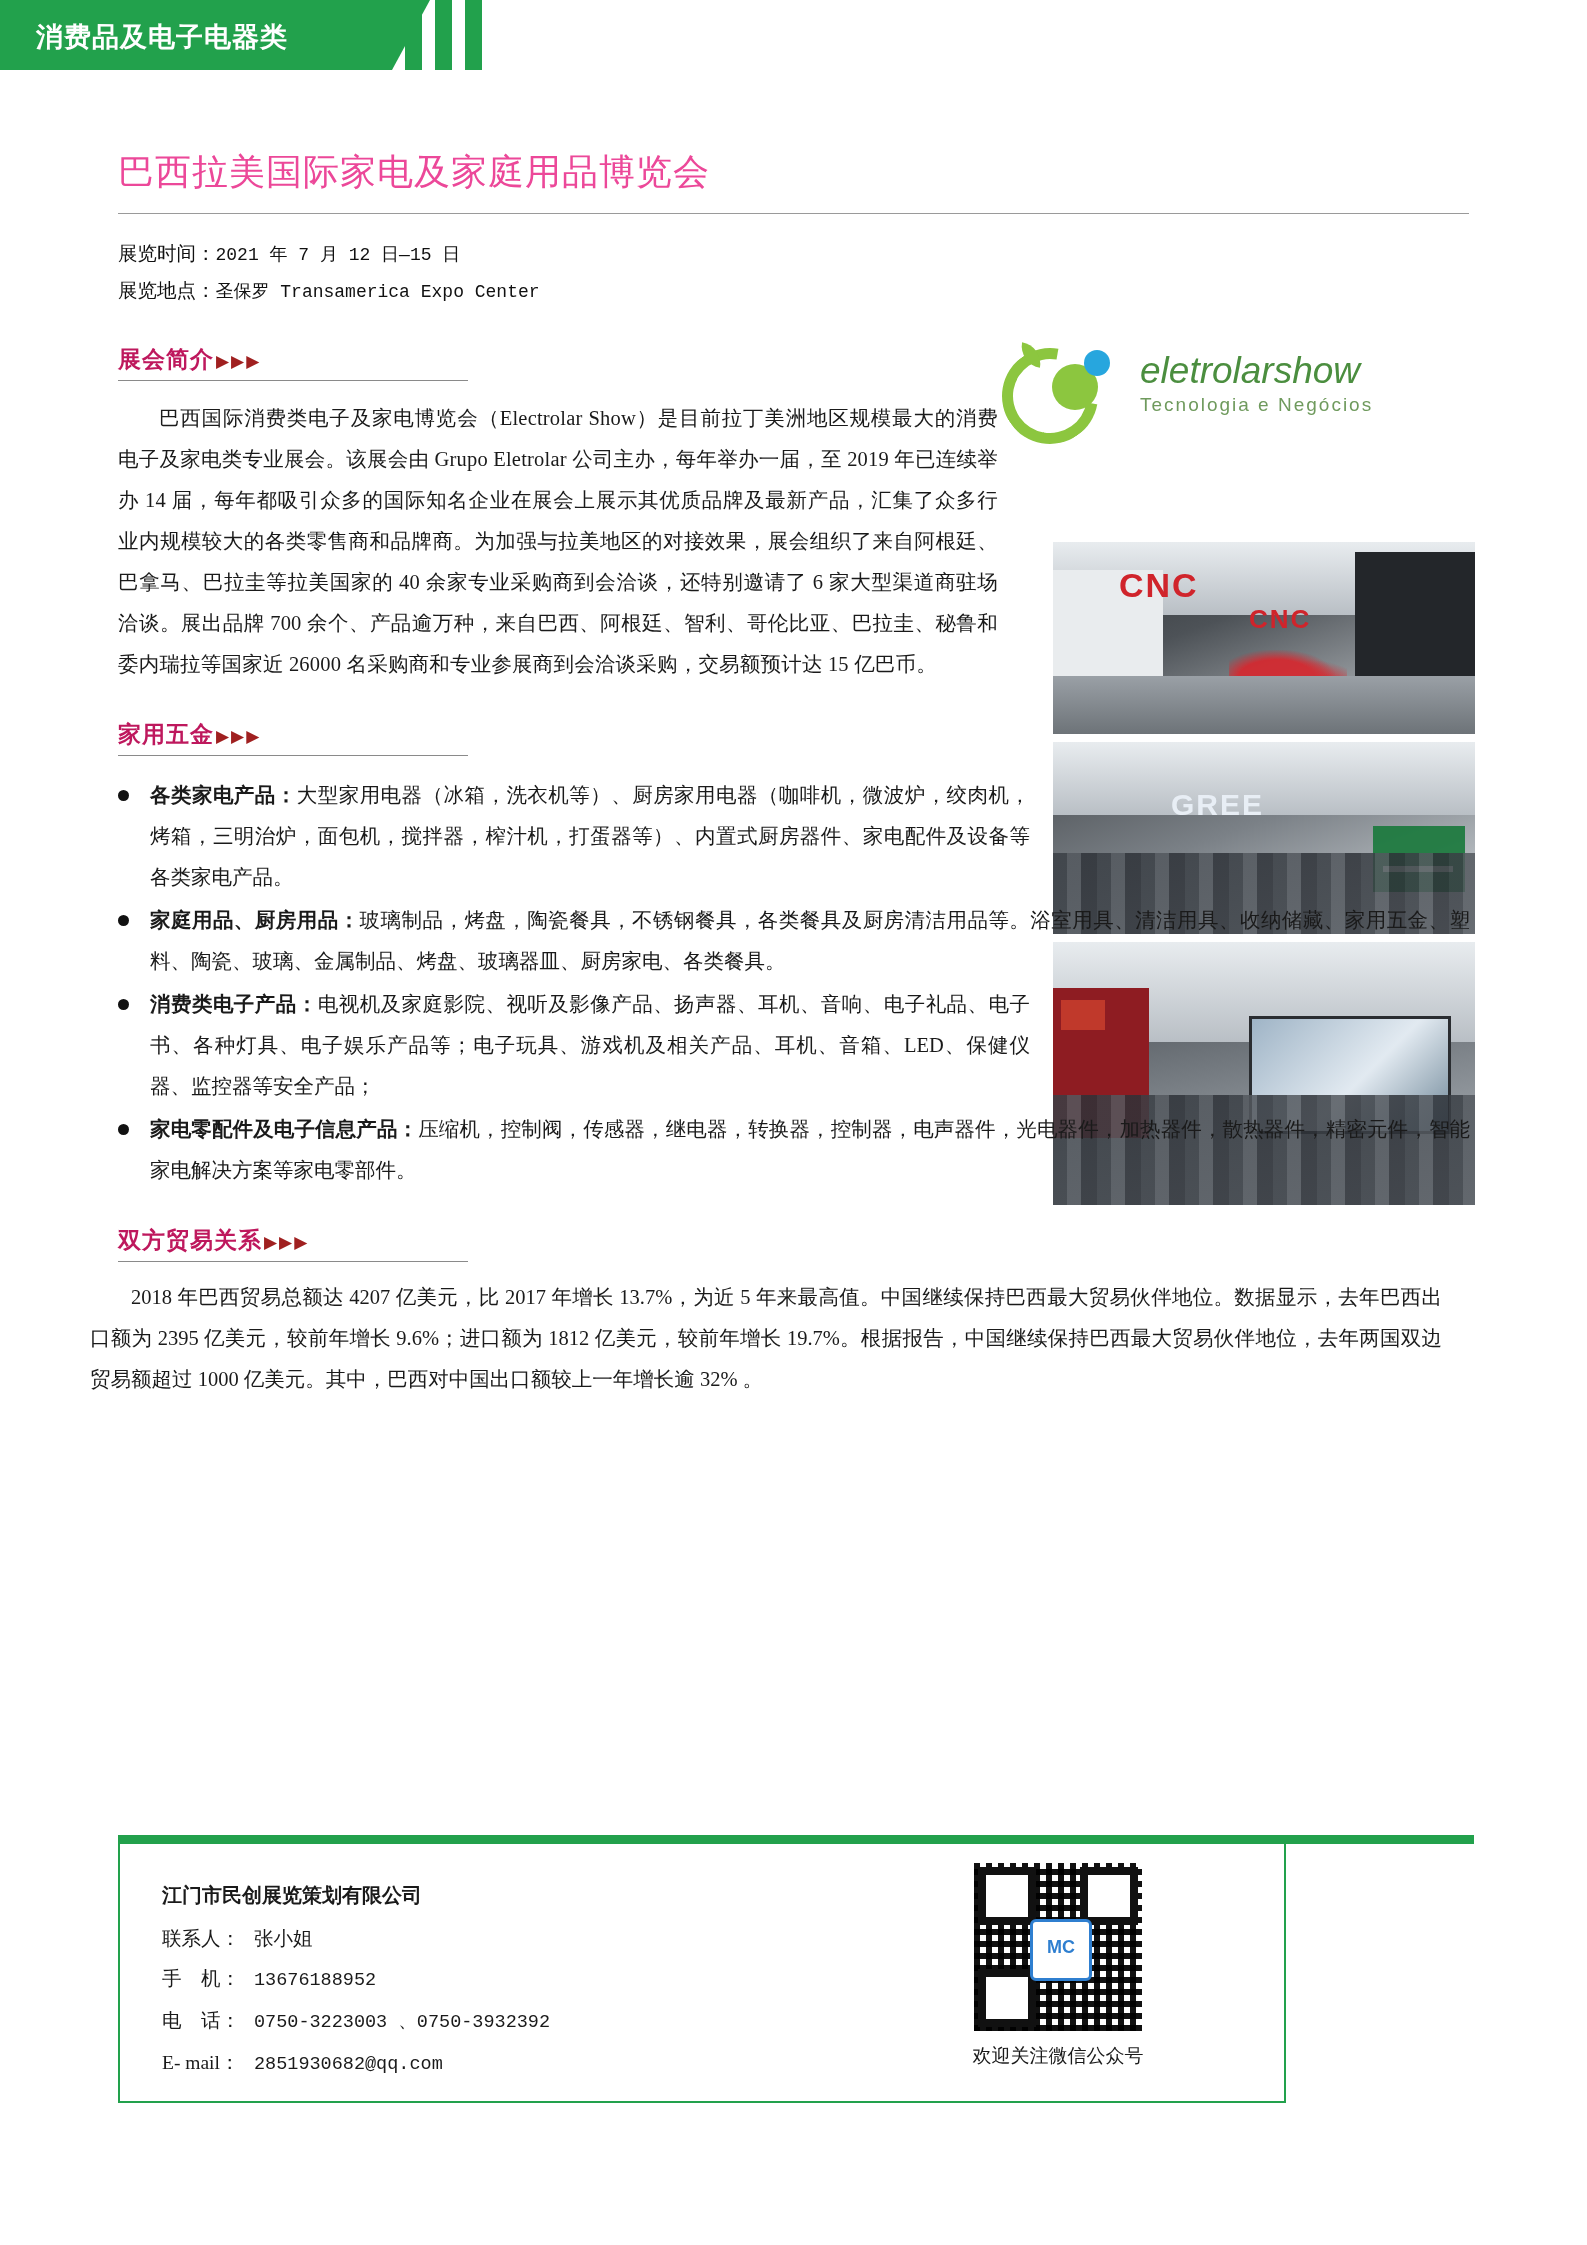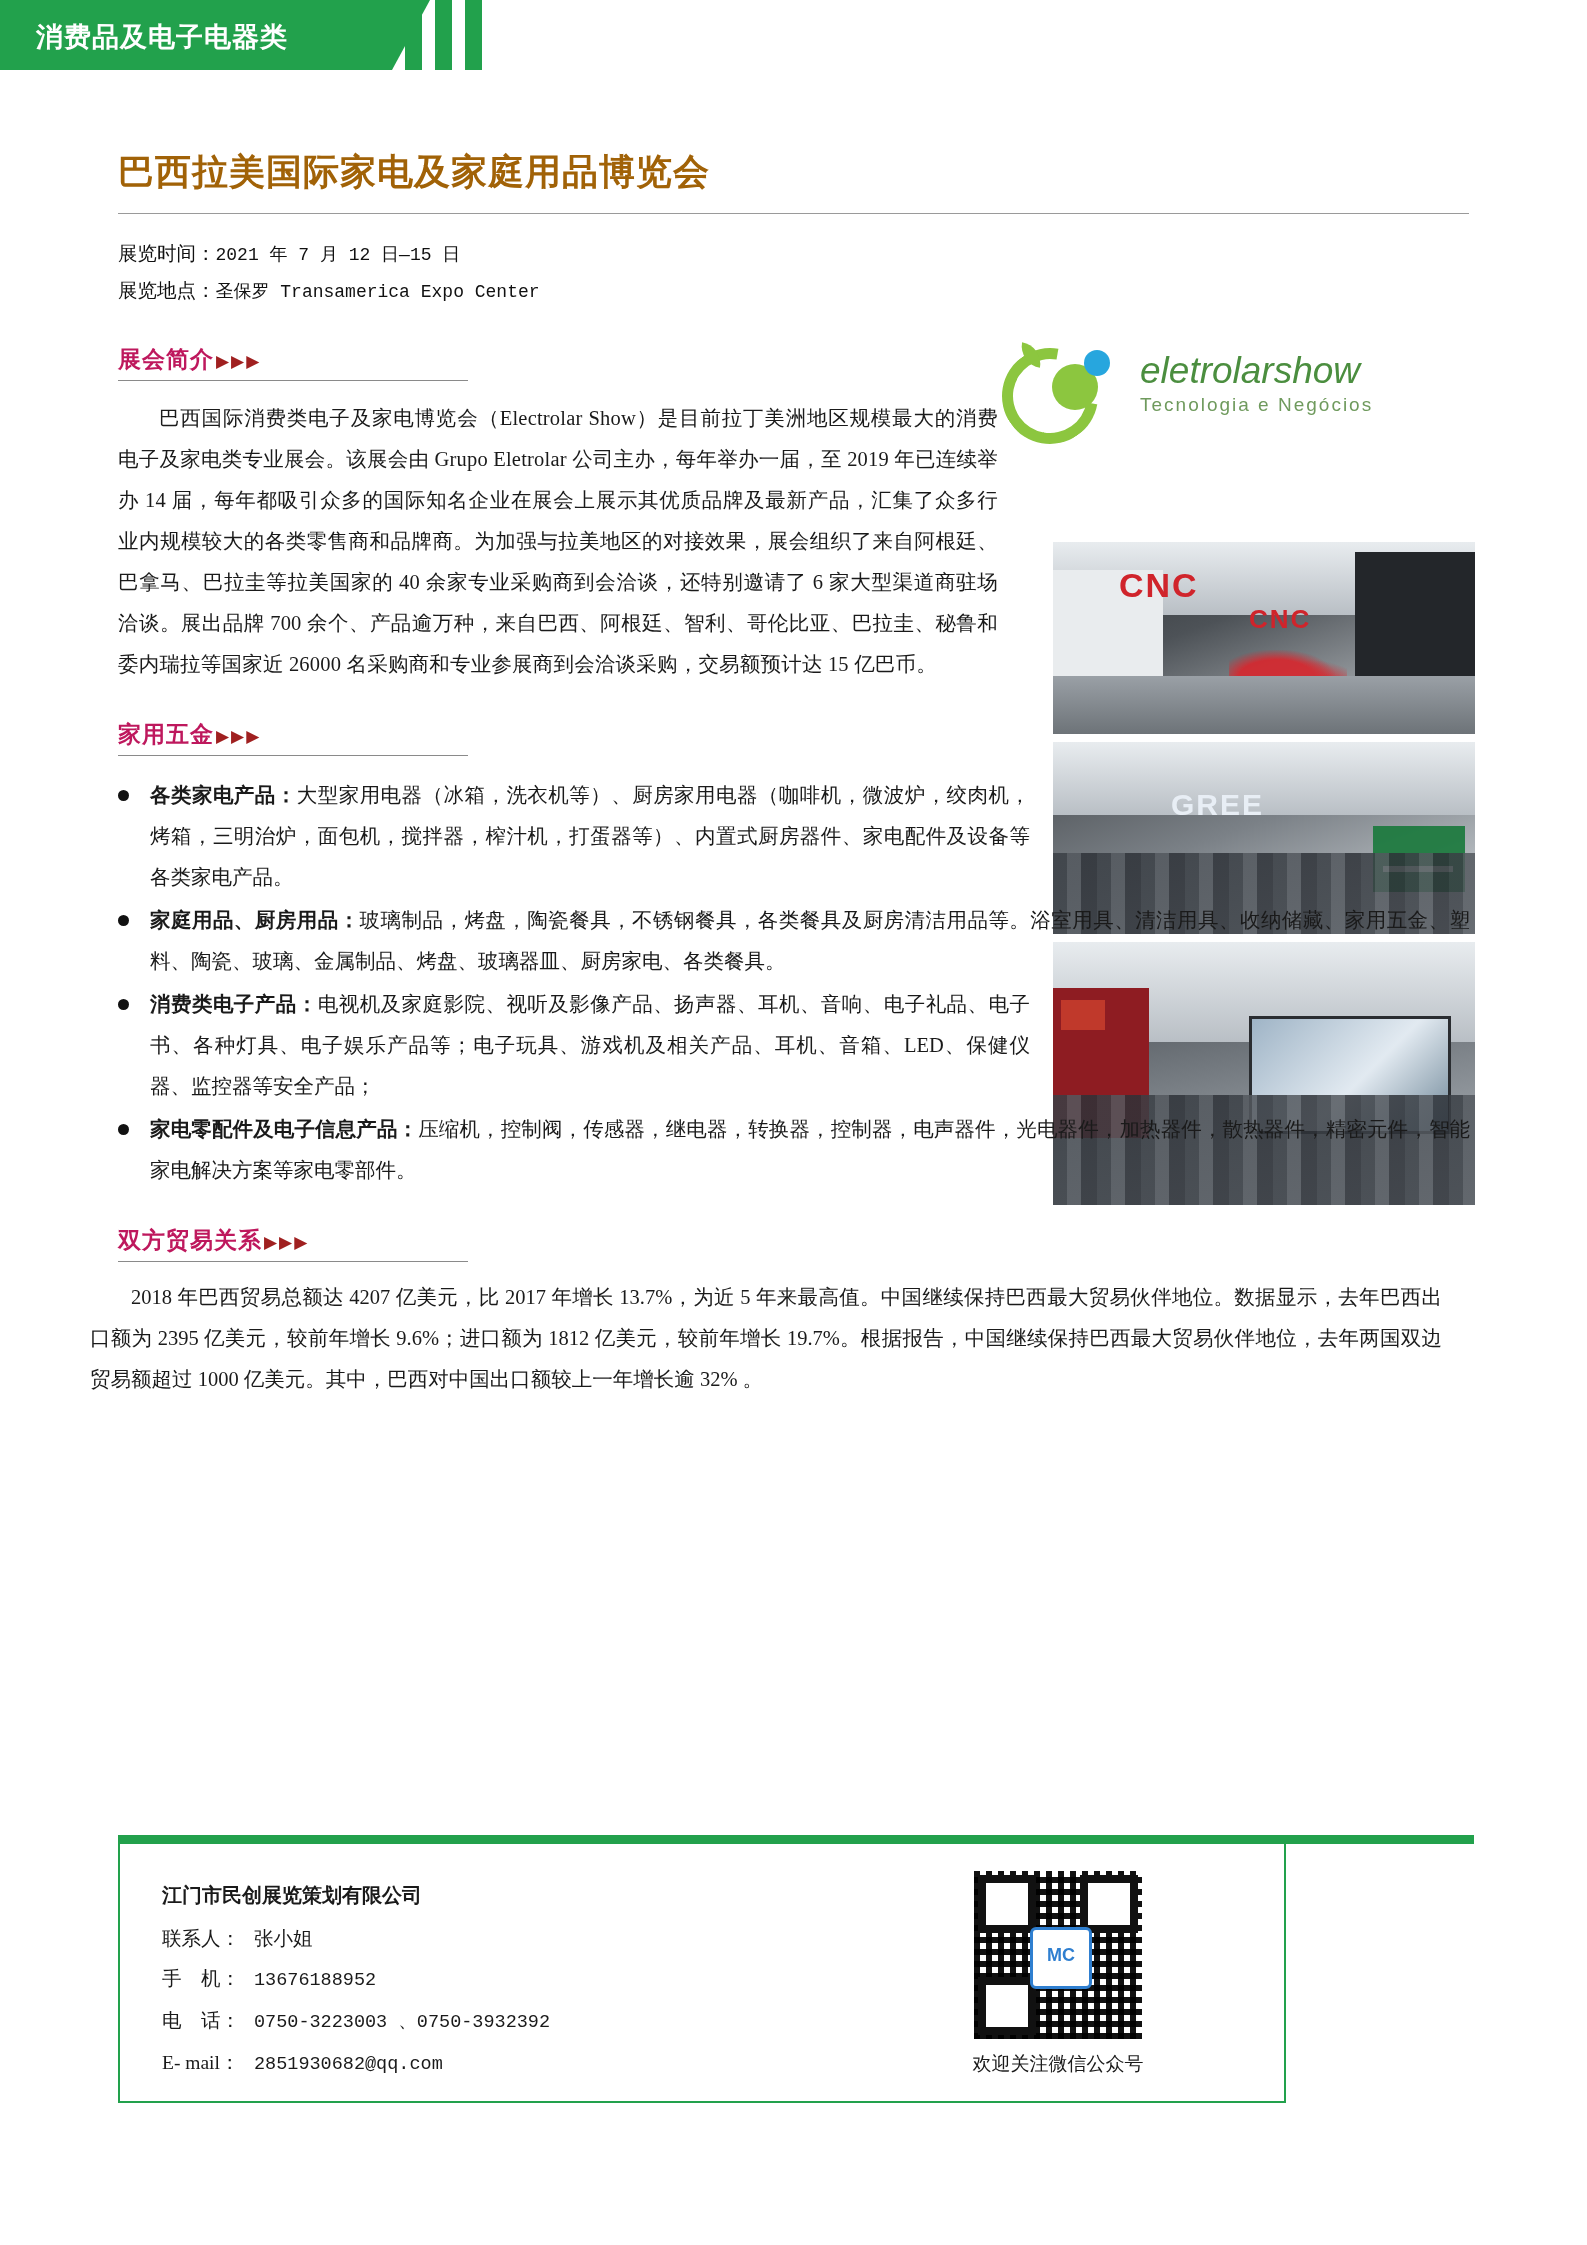--- a/index.html
+++ b/index.html
@@ -71,23 +71,23 @@
   
   .page {
     position: absolute;
     left: 0;
     top: 70px;
     width: 1587px;
   }
 
   .doc-title {
     margin: 78px 0 0 118px;
-    color: #a16207;
-    font-family: "Liberation Sans", sans-serif;
-    font-weight: bold;
+    color: #ec4899;
+    font-family: "Liberation Sans", sans-serif;
+    font-weight: normal;
     font-size: 36px;
     letter-spacing: 1px;
   }
   .title-rule {
     margin: 16px 118px 0 118px;
     border-bottom: 1.5px solid #9a9a9a;
   }
 
   .meta {
     margin: 22px 0 0 118px;
@@ -348,21 +348,21 @@
   .qr-wrap {
     position: absolute;
     right: 126px;
     top: 26px;
     width: 200px;
     text-align: center;
   }
   .qr {
     width: 168px;
     height: 168px;
-    margin: 8px auto;
+    margin: 0 auto;
     background:
       repeating-linear-gradient(90deg,#111 0 6px, #fff 6px 12px),
       repeating-linear-gradient(0deg,#111 0 6px, #fff 6px 12px);
     background-blend-mode: multiply;
     position: relative;
   }
   .qr .finder {
     position: absolute; width: 42px; height: 42px; background: #fff;
     border: 8px solid #111;
   }

